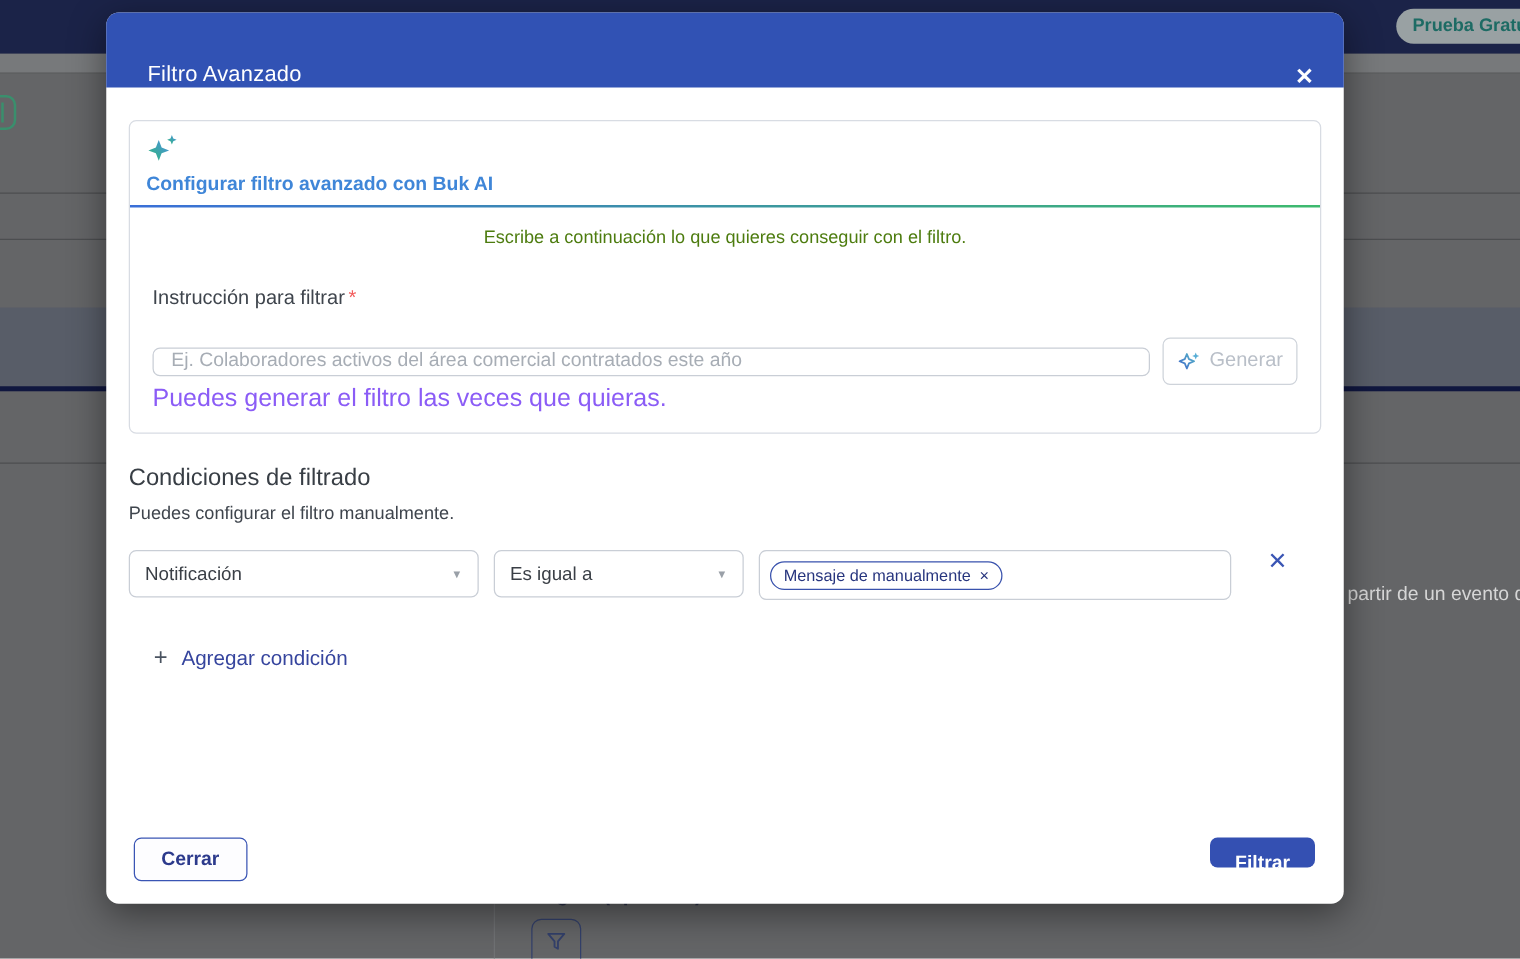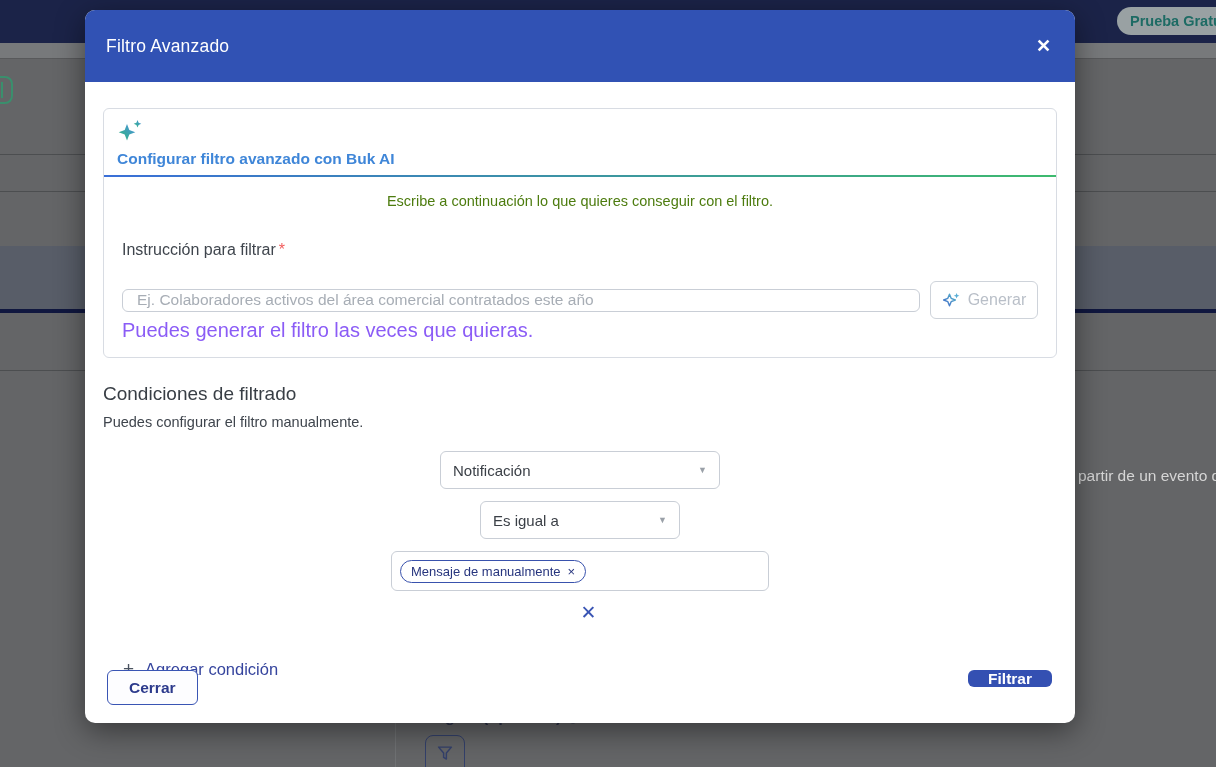--- a/index.html
+++ b/index.html
@@ -20,22 +20,22 @@
   .bg-event-text { position:absolute; left:1078px; top:467px; color:#d6d6d6; font-size:15.5px; white-space:nowrap; }
   .vdivider { position:absolute; left:395px; top:723px; width:1px; height:44px; background:#707274; }
   .rules-label { position:absolute; left:424px; top:707px; color:#2b3147; font-size:16.5px; font-weight:700; white-space:nowrap; }
   .rules-label .info { font-weight:400; font-size:13px; margin-left:5px; }
   .funnel-btn { position:absolute; left:425px; top:735px; width:40px; height:40px; border:1.5px solid #33406b; border-radius:8px;
     display:flex; align-items:flex-start; justify-content:center; padding-top:7px; background:transparent; }
 
   
   .modal { position:absolute; left:85px; top:10px; width:990px; height:713px; background:#ffffff; border-radius:10px;
     box-shadow:0 8px 30px rgba(0,0,0,0.45); }
-  .modal-header { height:72px; background:#3152b4; border-radius:10px 10px 0 0; display:flex; align-items:center;
-    justify-content:space-between; padding:0 24px 0 21px; }
+  .modal-header { height:60px; background:#3152b4; border-radius:10px 10px 0 0; display:flex; align-items:flex-end;
+    justify-content:space-between; padding:0 24px 0 33px; }
   .modal-title { color:#ffffff; font-size:17.5px; font-weight:500; letter-spacing:0.2px; }
   .close { color:#ffffff; font-size:18px; font-weight:700; cursor:pointer; line-height:1; }
   .modal-body { padding:26px 18px 0 18px; }
 
   .ai-card { border:1px solid #d8dce3; border-radius:6px; }
   .ai-card-head { padding:10px 14px 7px 13px; }
   .ai-title { color:#3f86d8; font-size:15.5px; font-weight:700; margin-top:2px; }
   .ai-sep { height:2px; background:linear-gradient(90deg, #3a6fd8 0%, #3dba6e 100%); }
   .ai-card-body { padding:16px 18px 15px 18px; }
   .desc { color:#4d7c0f; font-size:14.5px; margin-bottom:32px;text-align:center; }
@@ -45,40 +45,40 @@
   .instruction-input { width:798px; height:23px; border:1px solid #c9ced6; border-radius:6px; padding:0 14px;
     font-size:15.5px; color:#3f454d; font-family:"Liberation Sans", sans-serif; outline:none; }
   .instruction-input::placeholder { color:#a7adb5; }
   .generate { width:108px; height:38px; background:#ffffff; border:1px solid #ced3da; border-radius:6px;
     display:flex; align-items:center; justify-content:center; gap:6px; cursor:default; }
   .generate span { color:#b9bfc8; font-size:16px; }
   .helper { color:#8b5cf6; font-size:20px; margin-top:0; }
 
   .cond-title { color:#383e45; font-size:19px; font-weight:400; margin-top:25px; }
   .cond-sub { color:#3f454d; font-size:14.5px; margin-top:9px; }
-  .cond-row { display:flex; align-items:center; gap:12px; margin-top:21px;flex-direction:column; }
+  .cond-row { display:flex; gap:12px; margin-top:21px; }
   .select { height:38px; border:1px solid #c9ced6; border-radius:6px; display:flex; align-items:center;
     justify-content:space-between; padding:0 12px; font-size:15px; color:#3a3f46; cursor:pointer; background:#fff; }
   .select-field { width:280px; }
   .select-op { width:200px; }
   .caret { color:#9aa0a8; font-size:9px; }
   .tag-input { width:378px; height:40px; border:1px solid #c9ced6; border-radius:6px; display:flex; align-items:center;
     padding:0 8px; background:#fff; cursor:text; }
   .chip { display:inline-flex; align-items:center; gap:7px; border:1px solid #3952ad; border-radius:12px;
     padding:3px 10px; color:#27357e; font-size:13px; white-space:nowrap; }
   .chip-x { font-size:13px; cursor:pointer; color:#27357e; }
   .row-x { color:#3a55b4; font-size:19px; margin-left:17px; cursor:pointer; line-height:1; }
   .add-cond { display:inline-flex; align-items:center; gap:11px; margin:36px 0 0 20px; color:#36459e;
     font-size:16.5px; cursor:pointer; }
   .add-cond .plus { font-size:19px; color:#4a5360; }
 
   .modal-footer { position:absolute; left:22px; right:23px; bottom:18px; display:flex; justify-content:space-between; }
   .btn-outline { height:35px; padding:0 21px; background:#fdfdff; border:1px solid #3a55b4; border-radius:6px;
     color:#2c3a8c; font-size:15.5px; font-weight:700; font-family:"Liberation Sans", sans-serif; cursor:pointer; }
-  .btn-primary { height:17px; padding:0 20px; background:#3450b2; border:none; border-radius:6px;
+  .btn-primary { height:17px; padding:12px 20px; background:#3450b2; border:none; border-radius:6px;
     color:#ffffff; font-size:15.5px; font-weight:700; font-family:"Liberation Sans", sans-serif; cursor:pointer; }
 </style>
 </head>
 <body>
 
 <div class="stage">
 
   <div class="navbar">
     <div class="trial-badge">Prueba Gratuita</div>
   </div>

